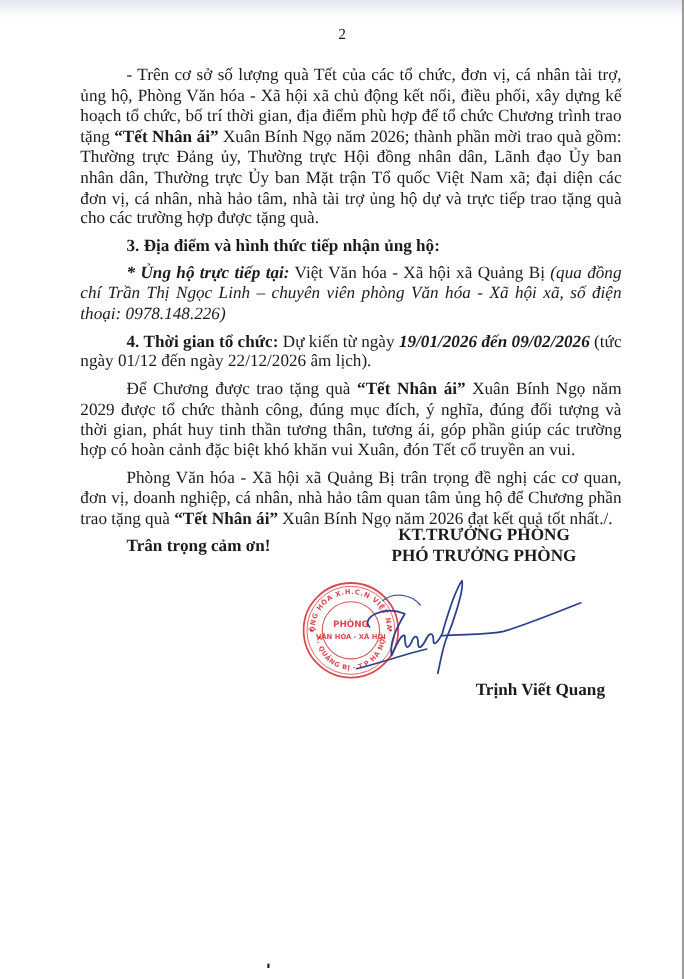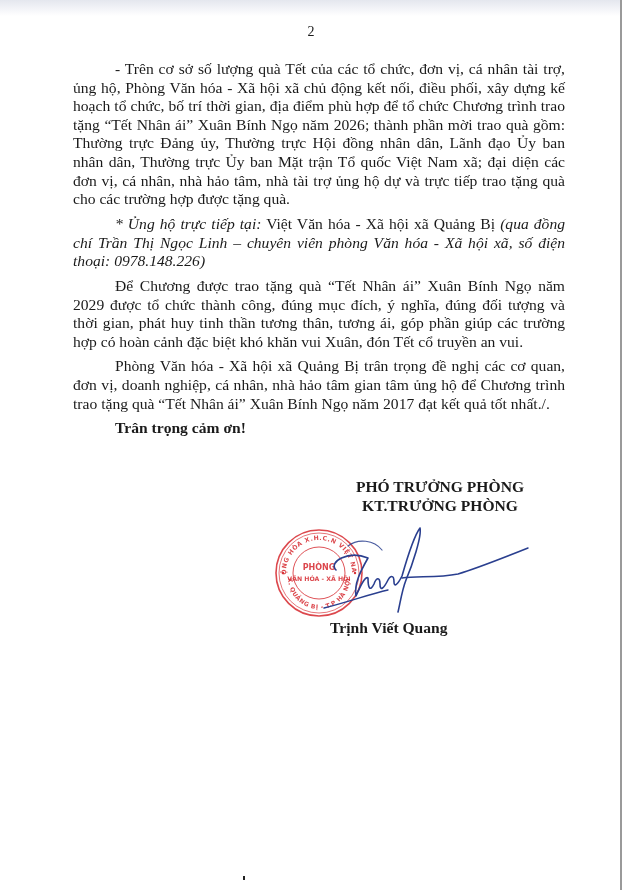--- a/index.html
+++ b/index.html
@@ -46,40 +46,40 @@
   }
   .para {
     margin: 0 0 6.2px 0;
     text-indent: 42px;
   }
   .heading {
     margin: 0 0 6.2px 0;
     text-indent: 42px;
     font-weight: bold;
   }
-  .b { font-weight: normal; }
+  .b { font-weight: bold; }
   .i { font-style: italic; }
-  .bi { font-weight: normal; font-style: italic; }
+  .bi { font-weight: bold; font-style: italic; }
 
   .sig-block {
     position: absolute;
     left: 330px;
     width: 220px;
     top: 478px;
     text-align: center;
     font-weight: bold;
     font-size: 15.6px;
     line-height: 18.6px;
   }
   .sig-name {
     position: absolute;
     left: 330px;
     width: 220px;
     top: 619px;
-    text-align: left;
+    text-align: right;
     font-weight: bold;
     font-size: 15.6px;
   }
   .stamp {
     position: absolute;
     left: 274px;
     top: 528px;
     width: 90px;
     height: 90px;
   }
@@ -103,34 +103,36 @@
 <body>
 
 <div class="top-shade"></div>
 <div class="right-edge"></div>
 
 <div class="page-number">2</div>
 
 <div class="body-text">
   <p class="para"><span>- Trên cơ sở số lượng quà Tết của các tổ chức, đơn vị, cá nhân tài trợ, ủng hộ, Phòng Văn hóa - Xã hội xã chủ động kết nối, điều phối, xây dựng kế hoạch tổ chức, bố trí thời gian, địa điểm phù hợp để tổ chức Chương trình trao tặng </span><span class="b">“Tết Nhân ái”</span><span> Xuân Bính Ngọ năm 2026; thành phần mời trao quà gồm: Thường trực Đảng ủy, Thường trực Hội đồng nhân dân, Lãnh đạo Ủy ban nhân dân, Thường trực Ủy ban Mặt trận Tổ quốc Việt Nam xã; đại diện các đơn vị, cá nhân, nhà hảo tâm, nhà tài trợ ủng hộ dự và trực tiếp trao tặng quà cho các trường hợp được tặng quà.</span></p>
 
+  <p class="heading">3. Địa điểm và hình thức tiếp nhận ủng hộ:</p>
 
   <p class="para"><span class="bi">* Ủng hộ trực tiếp tại:</span><span> Việt Văn hóa - Xã hội xã Quảng Bị </span><span class="i">(qua đồng chí Trần Thị Ngọc Linh – chuyên viên phòng Văn hóa - Xã hội xã, số điện thoại: 0978.148.226)</span></p>
 
+  <p class="para"><span class="b">4. Thời gian tổ chức:</span><span> Dự kiến từ ngày </span><span class="bi">19/01/2026 đến 09/02/2026</span><span> (tức ngày 01/12 đến ngày 22/12/2026 âm lịch).</span></p>
 
   <p class="para"><span>Để Chương được trao tặng quà </span><span class="b">“Tết Nhân ái”</span><span> Xuân Bính Ngọ năm 2029 được tổ chức thành công, đúng mục đích, ý nghĩa, đúng đối tượng và thời gian, phát huy tinh thần tương thân, tương ái, góp phần giúp các trường hợp có hoàn cảnh đặc biệt khó khăn vui Xuân, đón Tết cổ truyền an vui.</span></p>
 
-  <p class="para"><span>Phòng Văn hóa - Xã hội xã Quảng Bị trân trọng đề nghị các cơ quan, đơn vị, doanh nghiệp, cá nhân, nhà hảo tâm gian tâm ủng hộ để Chương trình trao tặng quà </span><span class="b">“Tết Nhân ái”</span><span> Xuân Bính Ngọ năm 2017 đạt kết quả tốt nhất./.</span></p>
+  <p class="para"><span>Phòng Văn hóa - Xã hội xã Quảng Bị trân trọng đề nghị các cơ quan, đơn vị, doanh nghiệp, cá nhân, nhà hảo tâm quan tâm ủng hộ để Chương phần trao tặng quà </span><span class="b">“Tết Nhân ái”</span><span> Xuân Bính Ngọ năm 2026 đạt kết quả tốt nhất./.</span></p>
 
   <p class="heading">Trân trọng cảm ơn!</p>
 </div>
 
 <div class="sig-block">
+  <div>KT.TRƯỞNG PHÒNG</div>
   <div>PHÓ TRƯỞNG PHÒNG</div>
-  <div>KT.TRƯỞNG PHÒNG</div>
 </div>
 
 <svg class="stamp" viewBox="0 0 90 90" xmlns="http://www.w3.org/2000/svg">
   <defs>
     <path id="ringTop" d="M 12 45 A 33 33 0 0 1 78 45"></path>
     <path id="ringBottom" d="M 14 50 A 31 31 0 0 0 76 50"></path>
   </defs>
   <circle cx="45" cy="45" r="43" fill="none" stroke="#d8343a" stroke-width="1.6" opacity="0.9"></circle>
   <circle cx="45" cy="45" r="40" fill="none" stroke="#d8343a" stroke-width="0.8" opacity="0.85"></circle>
   <circle cx="45" cy="45" r="26" fill="none" stroke="#d8343a" stroke-width="1" opacity="0.85"></circle>

